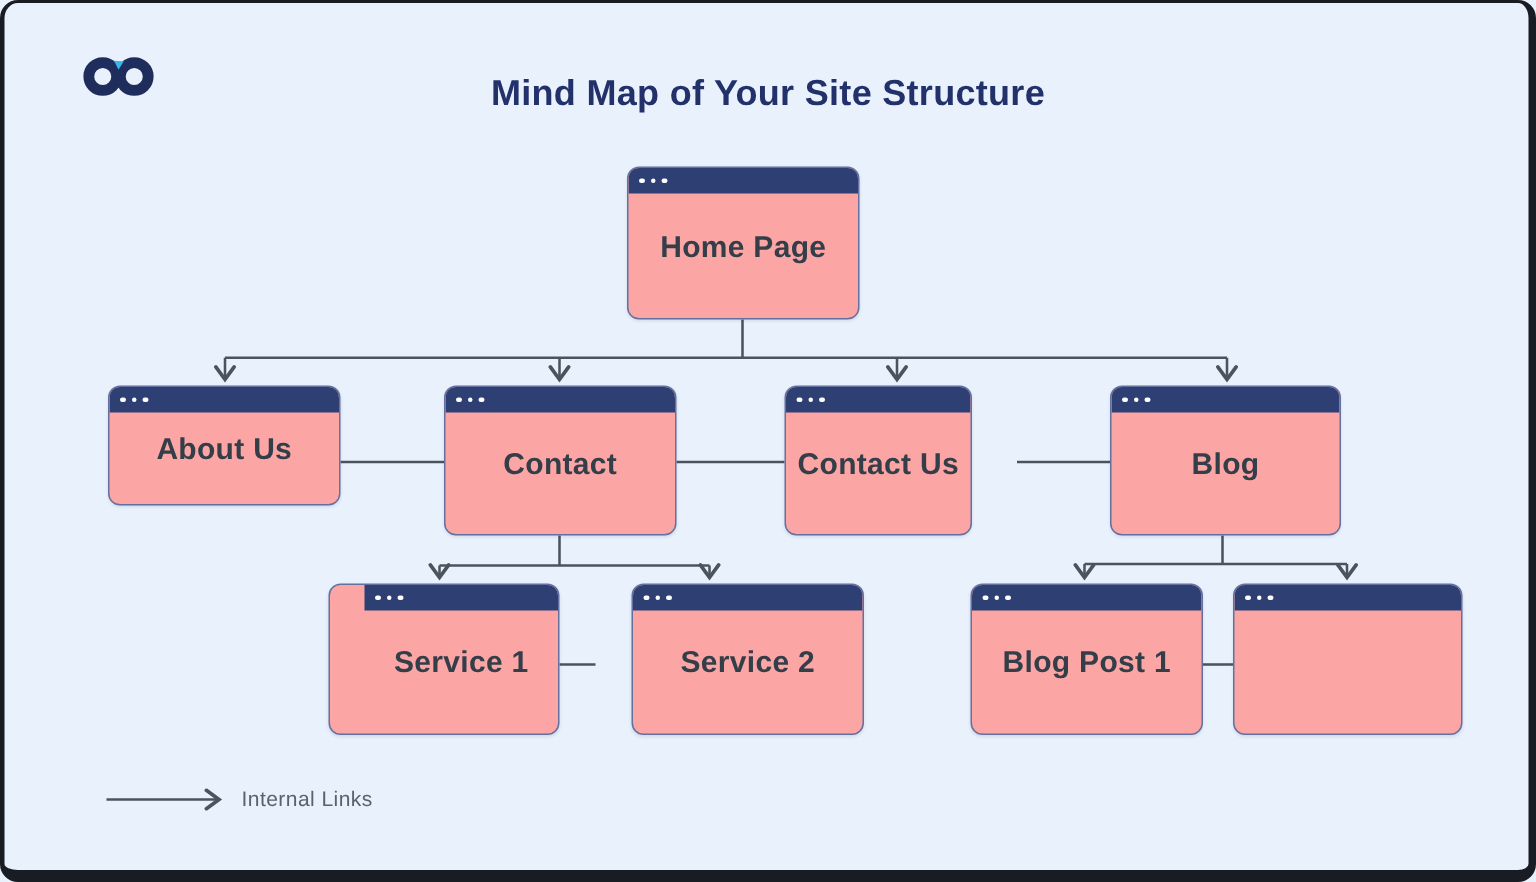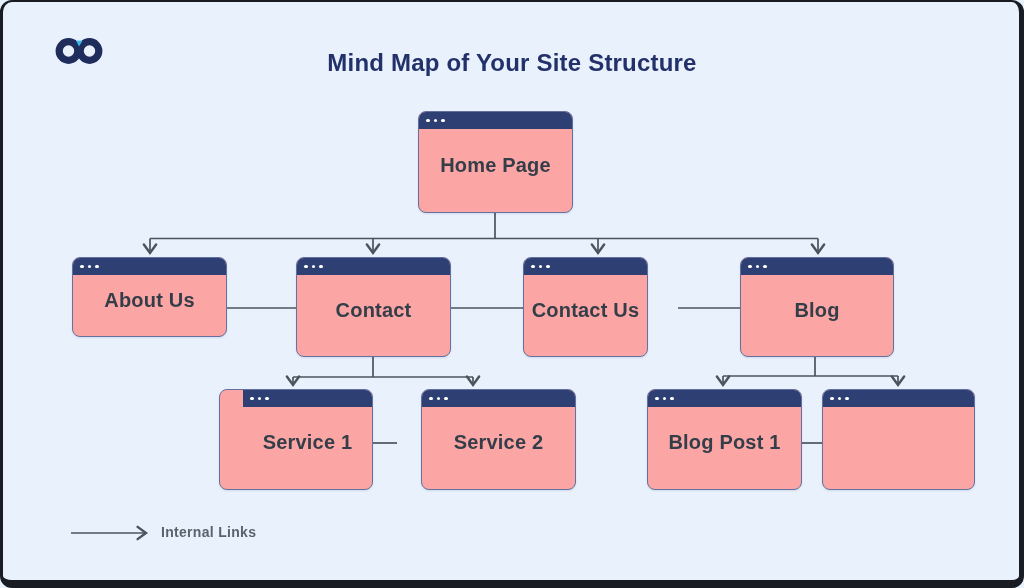--- a/index.html
+++ b/index.html
@@ -31,21 +31,21 @@
     padding-left:7px;gap:4px;
   }
   .dot{width:3.5px;height:3.5px;border-radius:50%;background:#ffffff;flex:0 0 auto;}
   .win-label{
     flex:1;display:flex;align-items:center;justify-content:center;
     padding-bottom:11px;font-size:20px;font-weight:600;color:#343e49;letter-spacing:.2px;
   }
   .connector-layer{position:absolute;inset:0;z-index:1;}
   .window{z-index:2;}
   .legend-label{
-    position:absolute;left:161px;top:524px;font-size:14px;color:#5a626c;letter-spacing:.3px;font-weight:bold;
+    position:absolute;left:161px;top:524px;font-size:14px;color:#5a626c;letter-spacing:.3px;
   }
 </style>
 </head>
 <body>
 
 <svg class="connector-layer" viewBox="0 0 1024 588" aria-hidden="true">
   <defs>
     <marker id="ah" viewBox="0 0 10 10" refX="7" refY="5" markerWidth="9" markerHeight="9" orient="auto">
       <path d="M1.5,1 L7,5 L1.5,9" fill="none" stroke="#4b535d" stroke-width="1.6" stroke-linecap="round"></path>
     </marker>

